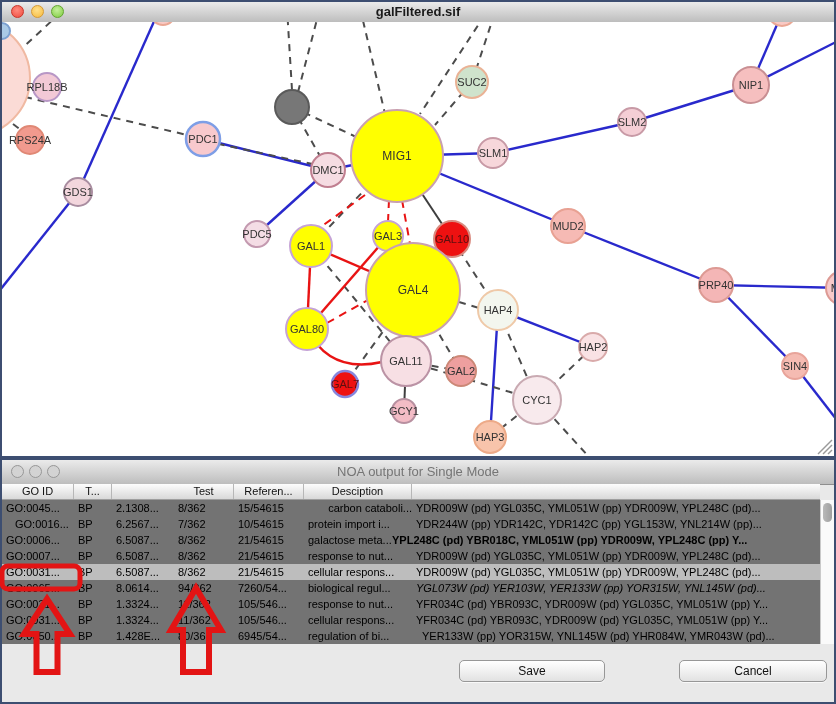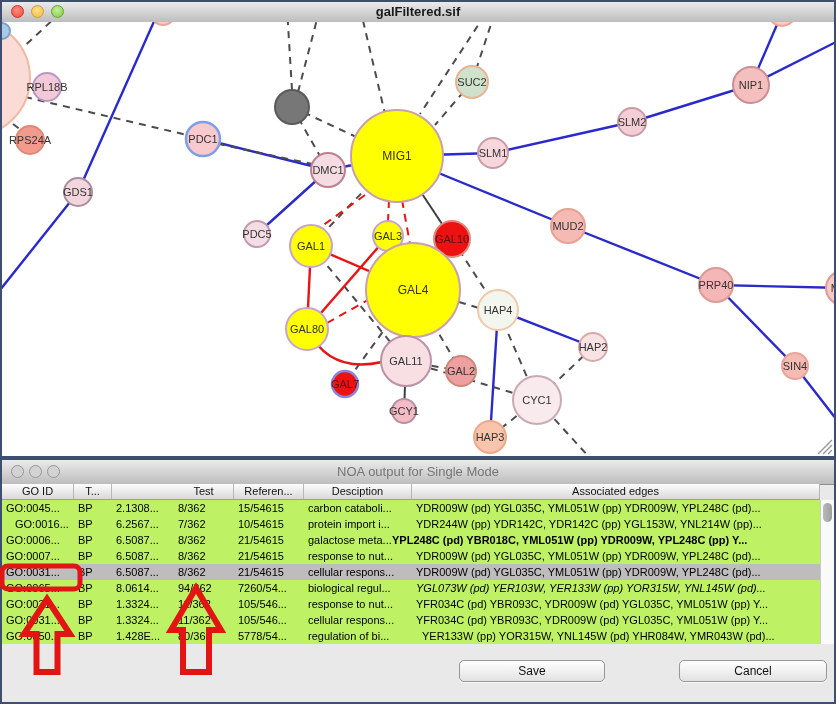--- a/index.html
+++ b/index.html
@@ -13,21 +13,21 @@
   .tl{position:absolute;top:3px;width:13px;height:13px;border-radius:50%;box-sizing:border-box}
   #noa-titlebar .tl{top:5px;background:#d3d3d3;border:1px solid #979797}
   .tl.red{left:9px;background:radial-gradient(circle at 5px 4px,#ff8a7e,#ee4b3e);border:1px solid #ca3428}
   .tl.yellow{left:29px;background:radial-gradient(circle at 5px 4px,#ffe08a,#f6b question 42);border:1px solid #d69a33}
   .tl.yellow{background:radial-gradient(circle at 5px 4px,#ffe08a,#f5b93e);border:1px solid #d69a33}
   .tl.green{left:49px;background:radial-gradient(circle at 5px 4px,#c4ef9a,#7ecb3f);border:1px solid #62a52f}
   #noa-titlebar .tl.red{left:9px}#noa-titlebar .tl.yellow{left:27px}#noa-titlebar .tl.green{left:45px}
   #net-canvas{position:absolute;left:0;top:20px;width:832px;height:434px;background:#fff}
   #thead{position:absolute;left:0;top:24px;width:818px;height:16px;background:linear-gradient(#fdfdfd,#d8d8d8);border-bottom:1px solid #9e9e9e;box-sizing:border-box}
   .hcell{position:absolute;top:0;height:15px;line-height:15px;font-size:11px;color:#111;text-align:center;border-right:1px solid #b7b7b7;box-sizing:border-box;overflow:hidden;white-space:nowrap}
-  #tbody{position:absolute;left:0;top:40px;width:818px;height:144px;background:#bef264;overflow:hidden}
+  #tbody{position:absolute;left:0;top:40px;width:818px;height:144px;background:#737373;overflow:hidden}
   .trow{position:absolute;left:0;width:818px;height:16px}
   .trow.sel{background:#bdbdbd}
   .tcell{position:absolute;top:0;height:16px;line-height:16px;font-size:11px;color:#000;padding-left:4px;box-sizing:border-box;overflow:hidden;white-space:nowrap}
   #vscroll{position:absolute;left:818px;top:40px;width:14px;height:144px;background:#fafafa;border-left:1px solid #c9c9c9;box-sizing:border-box}
   #vthumb{position:absolute;left:2px;top:3px;width:9px;height:19px;background:linear-gradient(90deg,#b9b9b9,#9f9f9f);border-radius:5px}
   .btn{position:absolute;top:200px;height:22px;background:linear-gradient(#ffffff,#e2e2e2);border:1px solid #979797;border-radius:5px;box-sizing:border-box;font-size:12px;line-height:20px;text-align:center;color:#111;box-shadow:0 1px 0 rgba(255,255,255,.7)}
   #save-btn{left:457px;width:146px}
   #cancel-btn{left:677px;width:148px}
   #annot{position:absolute;left:0;top:0;width:836px;height:704px;pointer-events:none;z-index:50}
 </style>
@@ -168,30 +168,29 @@
     <span class="tl green"></span>
     <span>NOA output for Single Mode</span>
   </div>
   <div id="thead">
       <div class="hcell" style="left: 0px; width: 72px;">GO ID</div>
       <div class="hcell" style="left: 72px; width: 38px;">T...</div>
       <div class="hcell" style="left: 110px; width: 62px; margin-top: 48px;">P-value</div>
       <div class="hcell" style="left: 172px; width: 60px;">Test</div>
       <div class="hcell" style="left: 232px; width: 70px;">Referen...</div>
       <div class="hcell" style="left: 302px; width: 108px;">Desciption</div>
-      <div class="hcell" style="left: 410px; width: 408px;">Associated edges</div>
     </div>
   <div id="tbody">
       <div class="trow" style="top: 0px;">
         <div class="tcell" style="left: 0px; width: 72px;">GO:0045...</div>
         <div class="tcell" style="left: 72px; width: 38px;">BP</div>
         <div class="tcell" style="left: 110px; width: 62px;">2.1308...</div>
         <div class="tcell" style="left: 172px; width: 60px;">8/362</div>
         <div class="tcell" style="left: 232px; width: 70px;">15/54615</div>
-        <div class="tcell" style="left: 302px; width: 108px;">carbon cataboli...</div>
+        <div class="tcell" style="left: 302px; width: 108px; text-align: right;">carbon cataboli...</div>
         <div class="tcell" style="left: 410px; width: 408px;">YDR009W (pd) YGL035C, YML051W (pp) YDR009W, YPL248C (pd)...</div>
       </div>
       <div class="trow" style="top: 16px;">
         <div class="tcell" style="left: 9px; width: 72px;">GO:0016...</div>
         <div class="tcell" style="left: 72px; width: 38px;">BP</div>
         <div class="tcell" style="left: 110px; width: 62px;">6.2567...</div>
         <div class="tcell" style="left: 172px; width: 60px;">7/362</div>
         <div class="tcell" style="left: 232px; width: 70px;">10/54615</div>
         <div class="tcell" style="left: 302px; width: 108px;">protein import i...</div>
         <div class="tcell" style="left: 410px; width: 408px;">YDR244W (pp) YDR142C, YDR142C (pp) YGL153W, YNL214W (pp)...</div>
@@ -248,21 +247,21 @@
         <div class="tcell" style="left: 172px; width: 60px;">11/362</div>
         <div class="tcell" style="left: 232px; width: 70px;">105/546...</div>
         <div class="tcell" style="left: 302px; width: 108px;">cellular respons...</div>
         <div class="tcell" style="left: 410px; width: 408px;">YFR034C (pd) YBR093C, YDR009W (pd) YGL035C, YML051W (pp) Y...</div>
       </div>
       <div class="trow" style="top: 128px;">
         <div class="tcell" style="left: 0px; width: 72px;">GO:0050...</div>
         <div class="tcell" style="left: 72px; width: 38px;">BP</div>
         <div class="tcell" style="left: 110px; width: 62px;">1.428E...</div>
         <div class="tcell" style="left: 172px; width: 60px;">80/362</div>
-        <div class="tcell" style="left: 232px; width: 70px;">5778/54...</div>
+        <div class="tcell" style="left: 232px; width: 70px;">6945/54...</div>
         <div class="tcell" style="left: 302px; width: 108px;">regulation of bi...</div>
         <div class="tcell" style="left: 416px; width: 408px;">YER133W (pp) YOR315W, YNL145W (pd) YHR084W, YMR043W (pd)...</div>
       </div>
     </div>
   <div id="vscroll">
     <div id="vthumb"></div>
   </div>
   <div class="btn" id="save-btn">Save</div>
   <div class="btn" id="cancel-btn">Cancel</div>
 </div>

